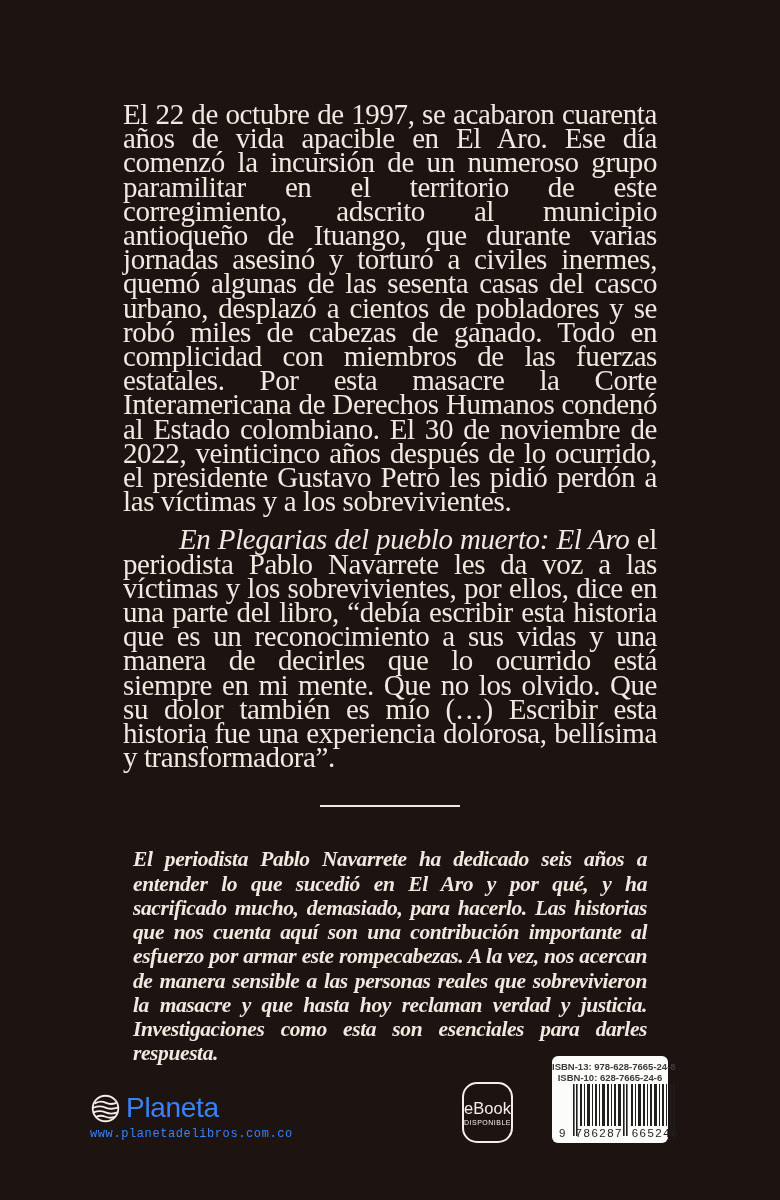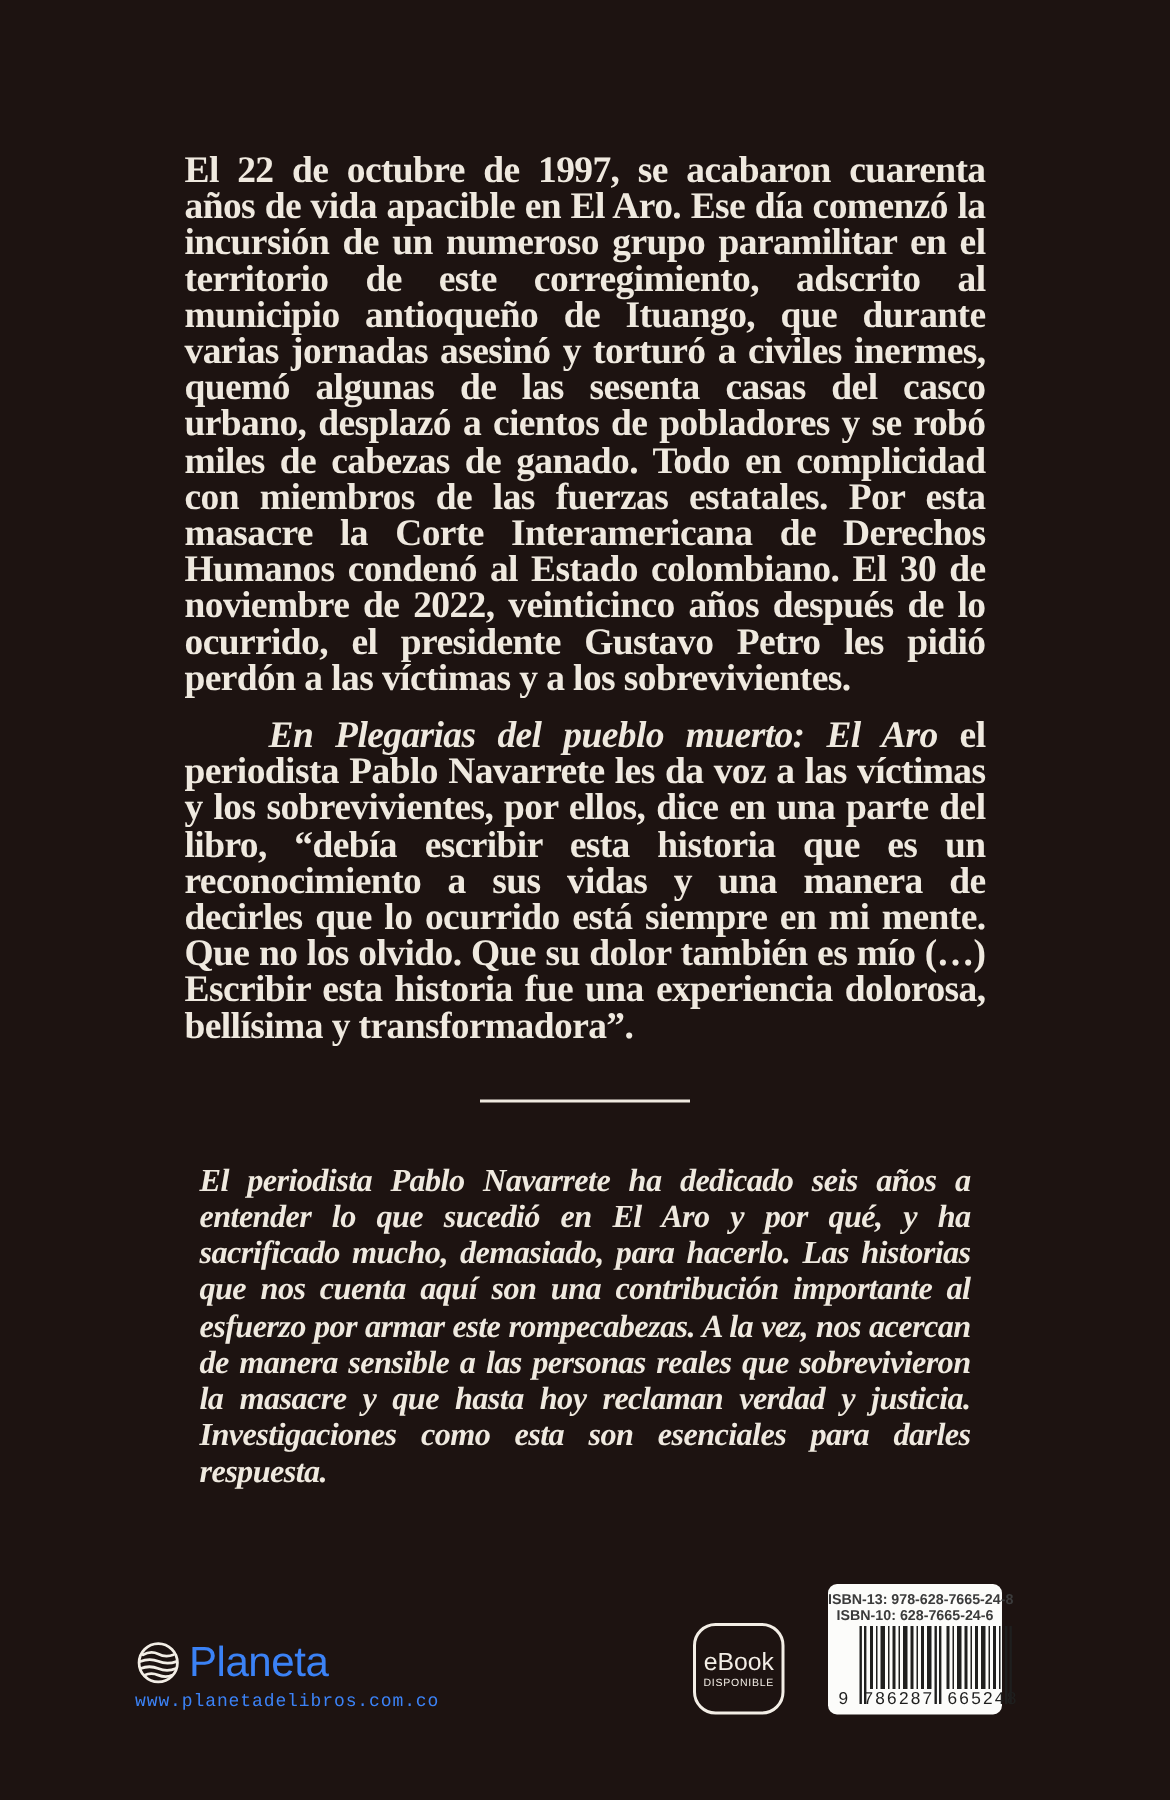--- a/index.html
+++ b/index.html
@@ -10,23 +10,23 @@
     overflow:hidden;
     font-family:"Liberation Serif", serif;
   }
   .text-column{
     position:absolute;
     left:123px;top:102px;width:534px;
     color:#efe9df;
   }
   .synopsis p{
     margin:0;
-    font-size:25px;
+    font-size:29px;
     line-height:24.2px;
-    font-weight:bold;
+    font-weight:normal;
     letter-spacing:-0.4px;
     text-align:justify;
   }
   .synopsis p.p2{margin-top:14px;text-indent:56px;}
   .book-title-italic{font-style:italic;}
   .divider{
     width:140px;height:2px;
     background:#efe9df;
     margin:36px auto 40px auto;
   }
@@ -60,21 +60,21 @@
   }
   .publisher-url{
     margin-top:3px;
     font-family:Liberation Mono, monospace;
     font-size:12px;
     letter-spacing:0.6px;
   }
   
   .ebook-badge{
     position:absolute;left:462px;top:1082px;
-    width:61px;height:61px;
+    width:51px;height:61px;
     border:2.5px solid #f3eee6;
     border-radius:15px;
     box-sizing:border-box;
     display:flex;flex-direction:column;
     align-items:center;justify-content:center;
     color:#f3eee6;
     font-family:"Liberation Sans", sans-serif;
   }
   .ebook-word{font-size:16.5px;line-height:17px;}
   .ebook-sub{font-size:7px;letter-spacing:0.5px;margin-top:2px;}

